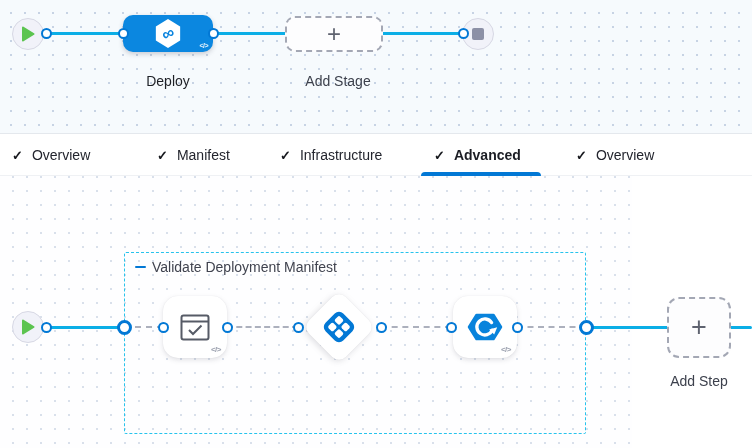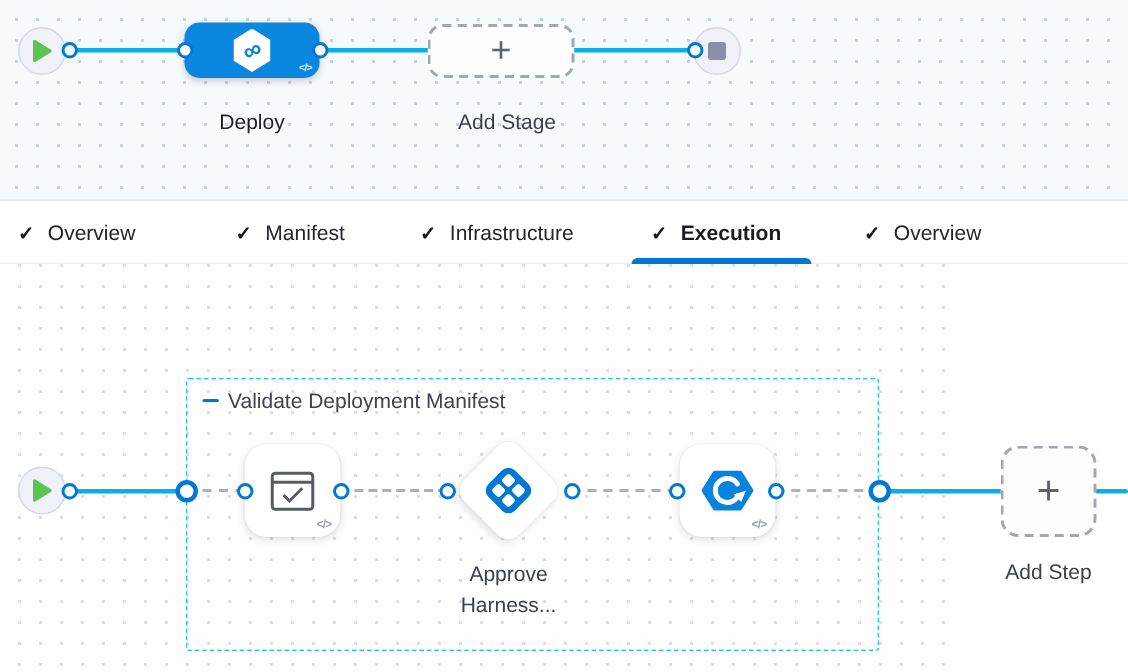--- a/index.html
+++ b/index.html
@@ -151,21 +151,21 @@
     <div class="tab" style="left:157px;">
       <span class="chk">✓</span>
       <span class="tab-label">Manifest</span>
     </div>
     <div class="tab" style="left:280px;">
       <span class="chk">✓</span>
       <span class="tab-label">Infrastructure</span>
     </div>
     <div class="tab active" style="left:434px;">
       <span class="chk">✓</span>
-      <span class="tab-label">Execution</span>
+      <span class="tab-label">Advanced</span>
     </div>
     <div class="tab" style="left:576px;">
       <span class="chk">✓</span>
       <span class="tab-label">Overview</span>
     </div>
     <div class="tab-underline"></div>
   </nav>
 
   <section class="exec-canvas">
 
@@ -225,17 +225,16 @@
     <span class="port" style="left:40.5px; top:146px;"></span>
     <span class="port big" style="left:116.5px; top:144px;"></span>
     <span class="port" style="left:157.5px; top:146px;"></span>
     <span class="port" style="left:221.5px; top:146px;"></span>
     <span class="port" style="left:292.5px; top:146px;"></span>
     <span class="port" style="left:375.5px; top:146px;"></span>
     <span class="port" style="left:445.5px; top:146px;"></span>
     <span class="port" style="left:511.5px; top:146px;"></span>
     <span class="port big" style="left:578.5px; top:144px;"></span>
 
-    <div class="node-label" style="left:294px; top:196px; width:90px;">Approve Harness...</div>
     <div class="node-label" style="left:639px; top:195px; width:120px;">Add Step</div>
   </section>
 
 </div>
 
 </body></html>

